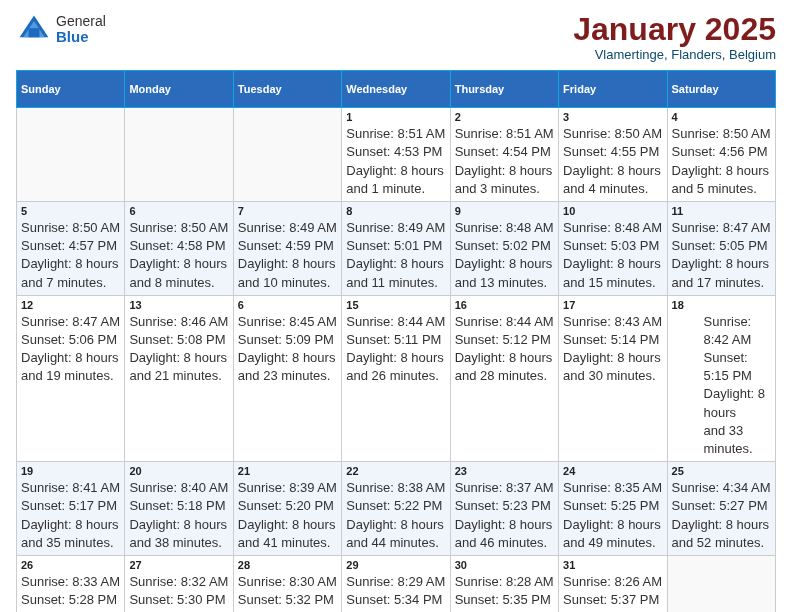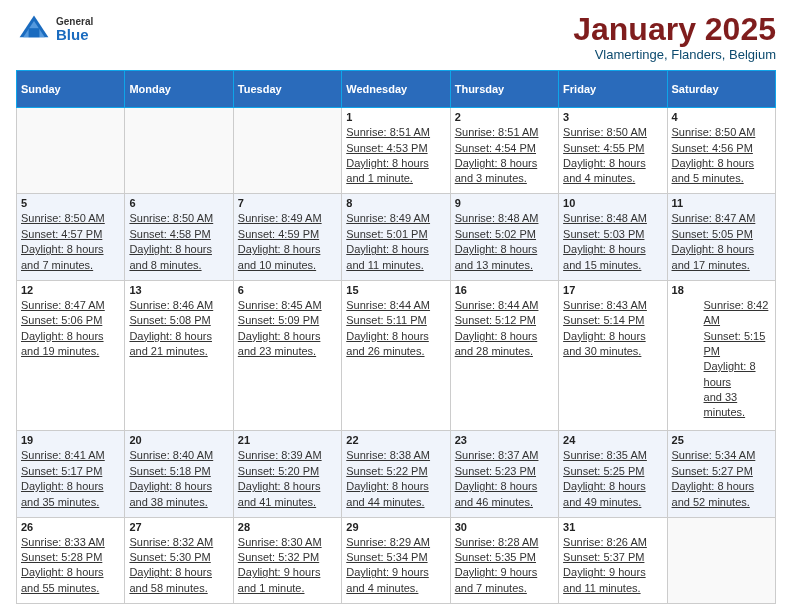--- a/index.html
+++ b/index.html
@@ -27,22 +27,22 @@
       display: flex;
       align-items: center;
       gap: 4px;
     }
     .logo-text {
       display: flex;
       flex-direction: column;
       line-height: 1.1;
     }
     .logo-general {
-      font-size: 10px;
-      font-weight: bold;
+      font-size: 14px;
+      font-weight: normal;
       color: #333;
     }
     .logo-blue {
       font-size: 15px;
       font-weight: bold;
       color: #1a6bbf;
     }
     .logo-icon {
       width: 36px;
       height: 36px;
@@ -89,24 +89,23 @@
       background: #f9f9f9;
     }
     .day-num {
       font-size: 11px;
       font-weight: bold;
       display: block;
       margin-bottom: 2px;
       color: #222;
     }
     .day-info {
-      font-size: 11px;
+      font-size: 13px;
       color: #333;
       line-height: 1.4;
-      text-decoration: underline;
     }
     .row-alt td {
       background: #f0f4fb;
     }
   </style>
 </head>
 <body>
 
 <div class="page">
   <div class="header">
@@ -313,21 +312,21 @@
           </td>
           <td>
             <span class="day-num">24</span>
             <div class="day-info" style="white-space: pre-line;">Sunrise: 8:35 AM
 Sunset: 5:25 PM
 Daylight: 8 hours
 and 49 minutes.</div>
           </td>
           <td>
             <span class="day-num">25</span>
-            <div class="day-info" style="white-space: pre-line;">Sunrise: 5:34 AM
+            <div class="day-info" style="white-space: pre-line;">Sunrise: 4:34 AM
 Sunset: 5:27 PM
 Daylight: 8 hours
 and 52 minutes.</div>
           </td>
         </tr>
         <tr>
           <td>
             <span class="day-num">26</span>
             <div class="day-info" style="white-space: pre-line;">Sunrise: 8:33 AM
 Sunset: 5:28 PM

